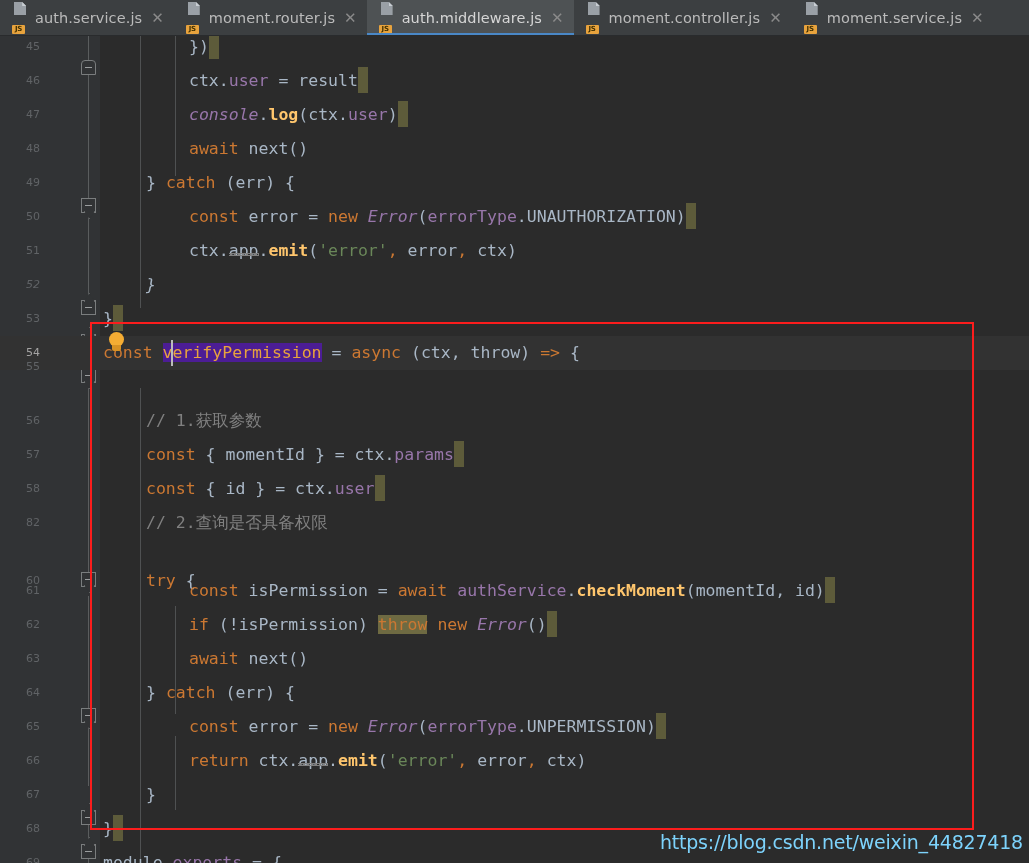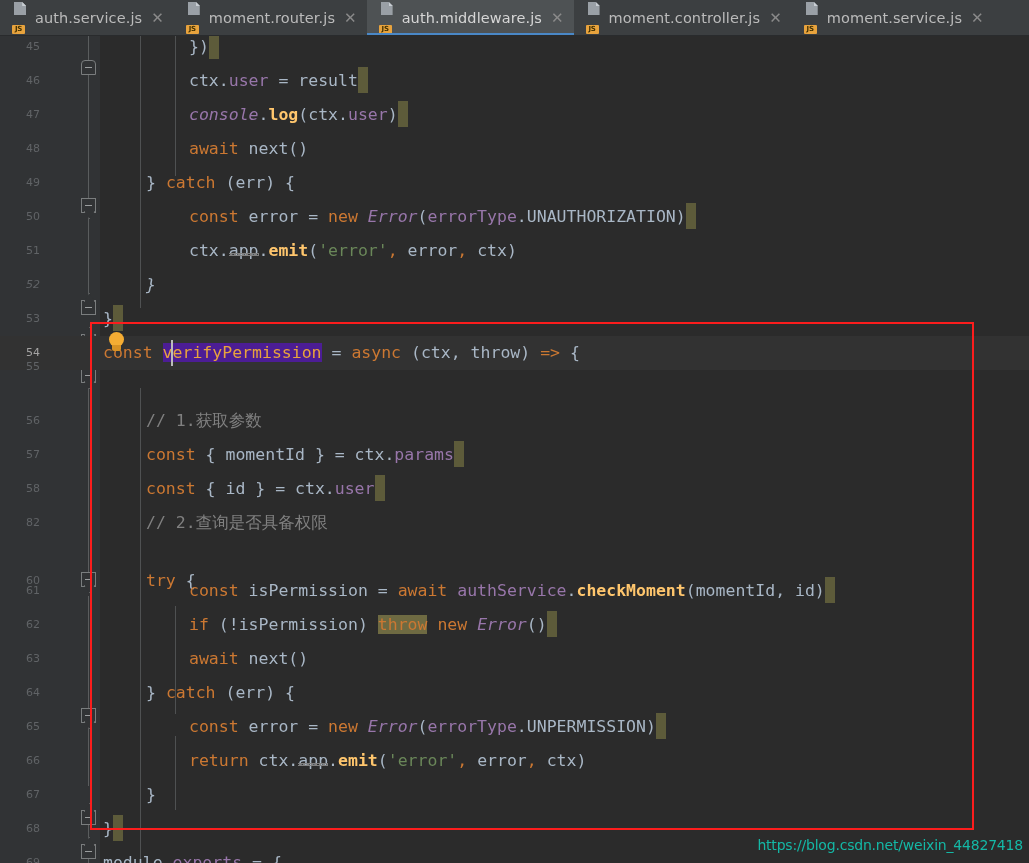--- a/index.html
+++ b/index.html
@@ -269,22 +269,22 @@
     border: 2px solid #fc1d1d;
     pointer-events: none;
   }
 
   
   #watermark {
     position: absolute;
     right: 6px;
     bottom: 10px;
     font-family: "DejaVu Sans", sans-serif;
-    font-size: 14px;
-    color: #14b8a6;
+    font-size: 19px;
+    color: #7dd3fc;
     letter-spacing: -0.2px;
   }
 </style>
 </head>
 <body>
 
 <div id="tabbar">
 
   <div class="tab">
     <span class="js-icon">

